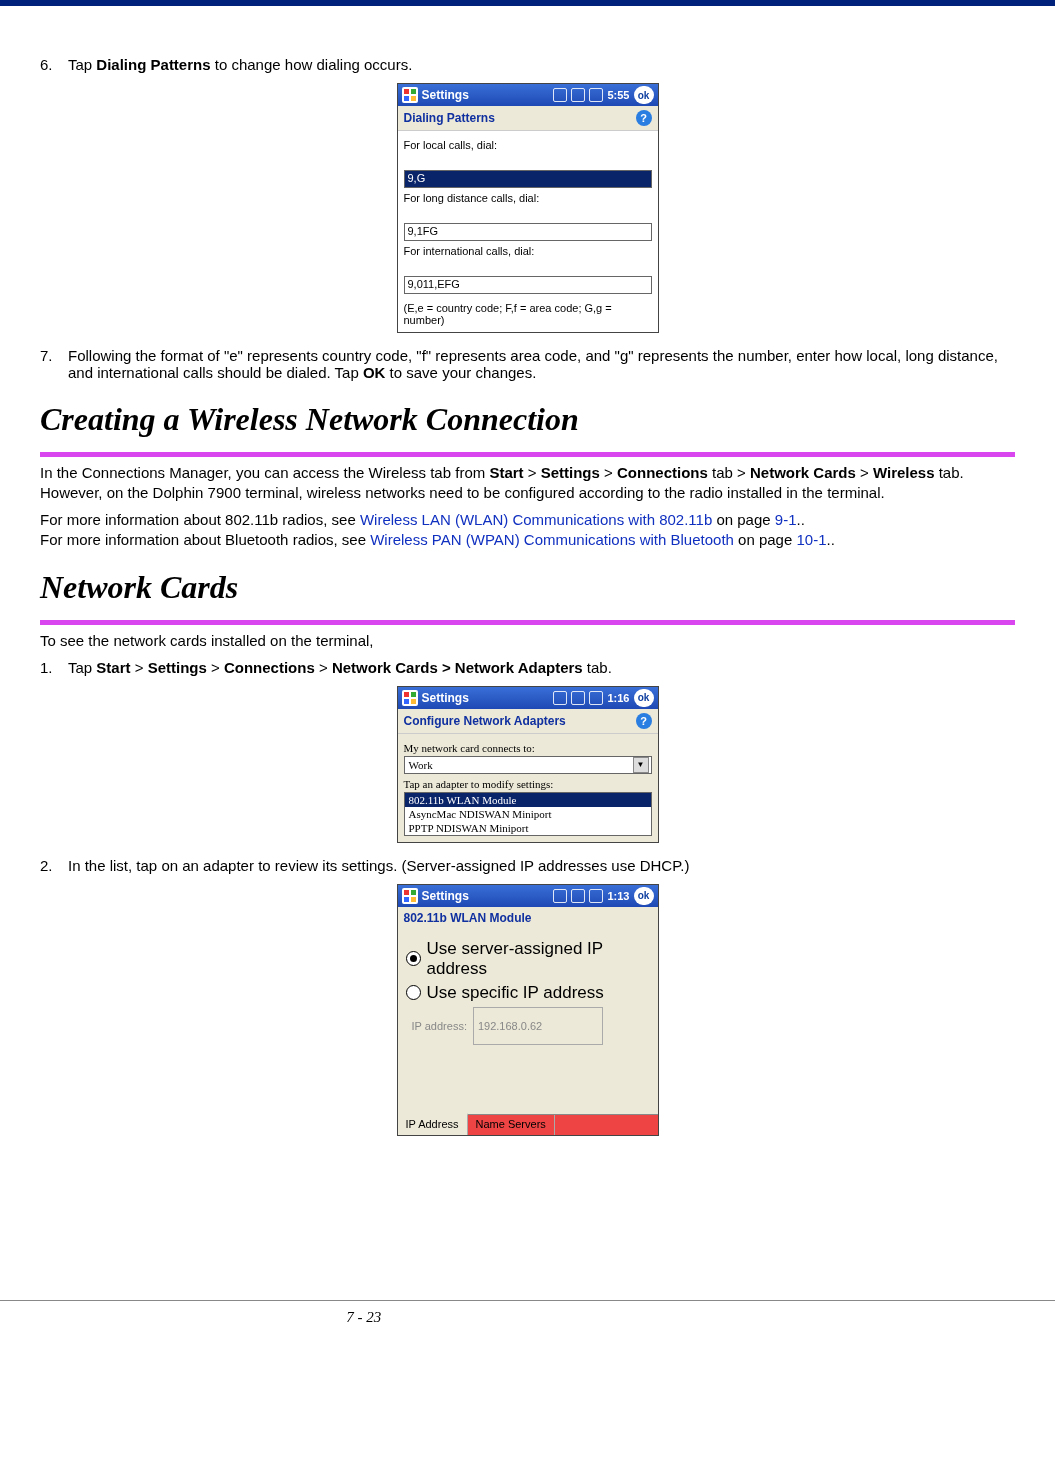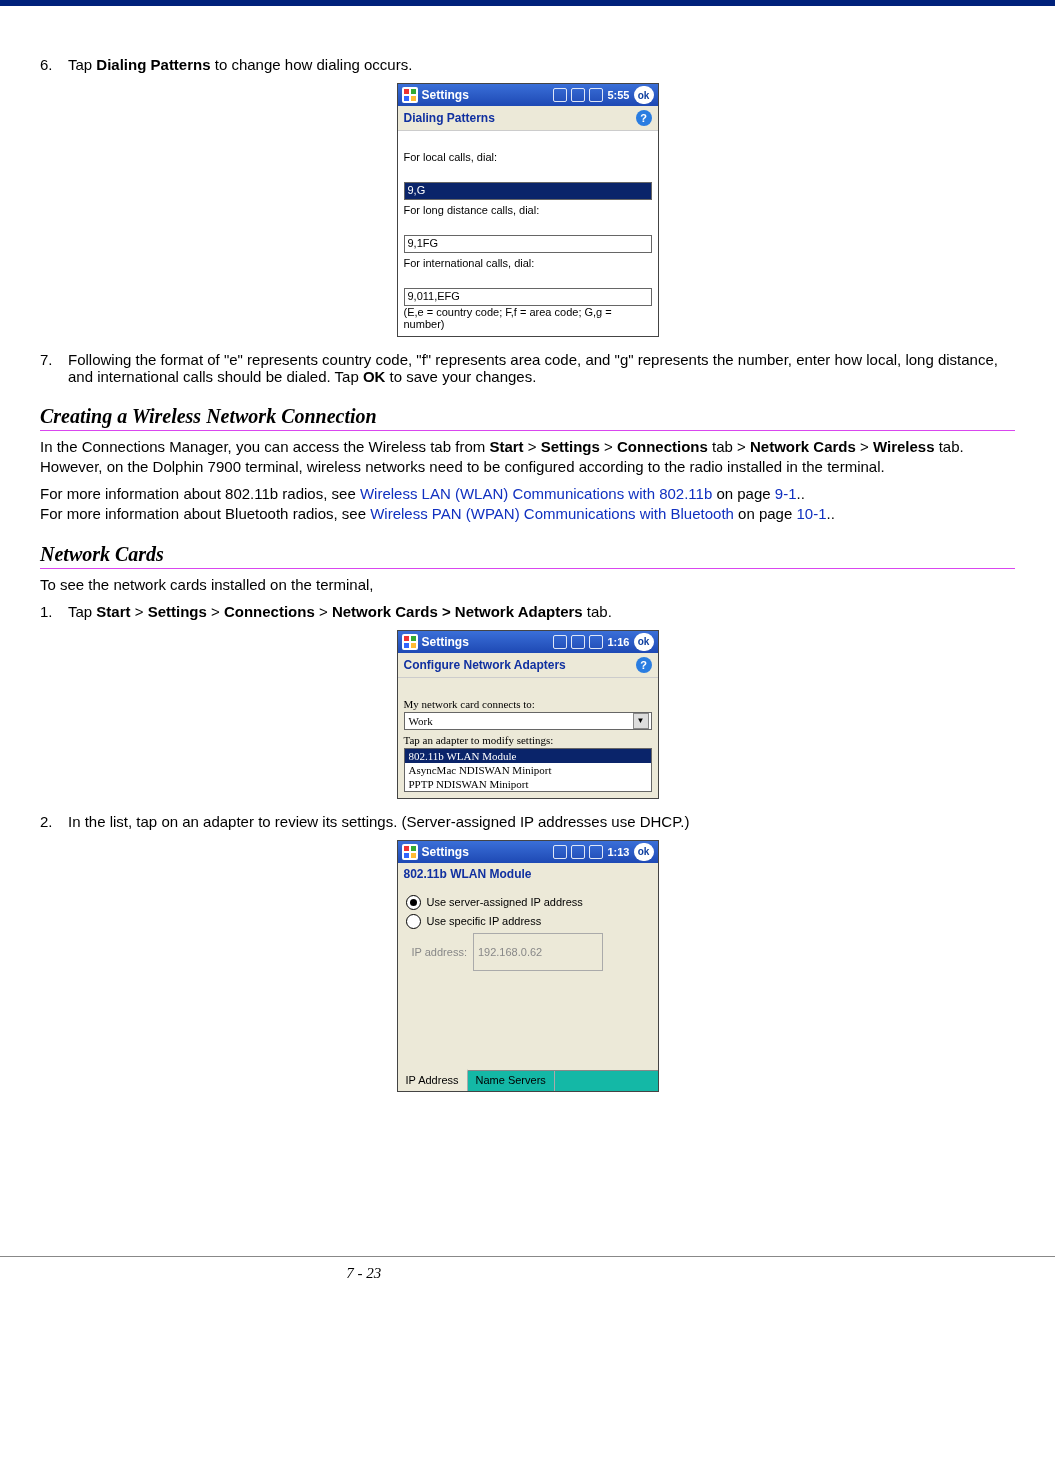--- a/index.html
+++ b/index.html
@@ -34,24 +34,24 @@
     flex: none;
   }
   ol.numbered > li > .txt {
     flex: 1;
   }
   .bold { font-weight: bold; }
   h2.sechead {
     font-family: "Times New Roman", Times, serif;
     font-weight: bold;
     font-style: italic;
-    font-size: 20px;
+    font-size: 32px;
     margin: 20px 0 6px 0;
-    border-bottom: 1px solid #d946ef;
-    padding-bottom: 2px;
+    border-bottom: 5px solid #d946ef;
+    padding-bottom: 14px;
   }
   p.para {
     margin: 6px 0 8px 0;
     line-height: 1.3;
   }
   .link { color: #1030c0; }
   .shot-wrap {
     text-align: center;
     margin: 10px auto 14px auto;
   }
@@ -105,64 +105,64 @@
     font-size:12px;
     padding:4px 6px 4px 6px;
     display:flex; justify-content:space-between; align-items:center;
     border-bottom:1px solid #ccc;
   }
   .help-circle {
     width:16px; height:16px; border-radius:50%; background:#2a7de1; color:#fff; display:flex; align-items:center; justify-content:center; font-weight:bold; font-size:11px;
   }
   .shot-body {
     background:#fff;
-    padding:16px 6px 6px 6px;
+    padding:4px 6px 6px 6px;
   }
   .shot-body.grey { background:#ece9d8;font-family:Liberation Serif, serif; }
   .field-label {
     font-size:11px; margin:4px 0 2px 0;
   }
   .text-input {
     width:100%; box-sizing:border-box; border:1px solid #666; background:#fff; height:18px;
     font-size:11px; padding:1px 3px; font-family: Tahoma, Arial, sans-serif; margin-top: 19px;
   }
   .text-input.selected {
     background:#0a246a; color:#fff;
   }
   .hint {
-    font-size:11px; margin-top:0; color:#000;
+    font-size:11px; margin-top:8px; color:#000;
   }
   .dropdown {
     width:100%; height:18px; border:1px solid #666; background:#fff; display:flex; align-items:center; justify-content:space-between; padding:0 2px 0 4px; font-size:11px; box-sizing:border-box;
   }
   .dropdown .arrow {
     width:14px; height:14px; background:#ddd; border:1px solid #888; display:flex; align-items:center; justify-content:center; font-size:8px; color:#000;
   }
   .listbox {
     width:100%; border:1px solid #666; background:#fff; box-sizing:border-box; margin-top:2px;
     font-size:11px;
   }
   .listbox .row {
     padding:1px 4px;
   }
   .listbox .row.selected {
     background:#0a246a; color:#fff;
   }
   .shot3-body { background:#ece9d8; padding:6px 8px 0 8px; height:200px; position:relative; }
-  .radio-row { display:flex; align-items:center; gap:6px; margin:4px 0; font-size:11px; }
+  .radio-row { display:flex; align-items:center; gap:6px; margin:4px 0; font-size:17px; }
   .radio {
     width:13px; height:13px; border:1px solid #000; border-radius:50%; background:#fff; display:flex; align-items:center; justify-content:center; flex:none;
   }
   .radio.checked::after {
     content:""; width:7px; height:7px; background:#000; border-radius:50%;
   }
   .ip-row { display:flex; align-items:center; gap:6px; margin:4px 0 0 6px; font-size:11px; color:#888; }
   .ip-box { background:#ece9d8; border:1px solid #aaa; color:#888; height:16px; width:120px; display:flex; align-items:center; padding:10px 4px; font-size:11px; }
   .tabs {
-    position:absolute; left:0; bottom:0; right:0; height:20px; background:#14b8a6; border-top:1px solid #888; display:flex; font-size:11px;
+    position:absolute; left:0; bottom:0; right:0; height:20px; background:#ef4444; border-top:1px solid #888; display:flex; font-size:11px;
   }
   .tab {
     padding:3px 8px; border-right:1px solid #aaa;
   }
   .tab.active { background:#ece9d8; border-top:2px solid #ece9d8; margin-top:-2px; }
   .footer {
     border-top:1px solid #888;
     padding:8px 40px 10px 40px;
     display:flex;
     font-family:"Times New Roman", Times, serif;

